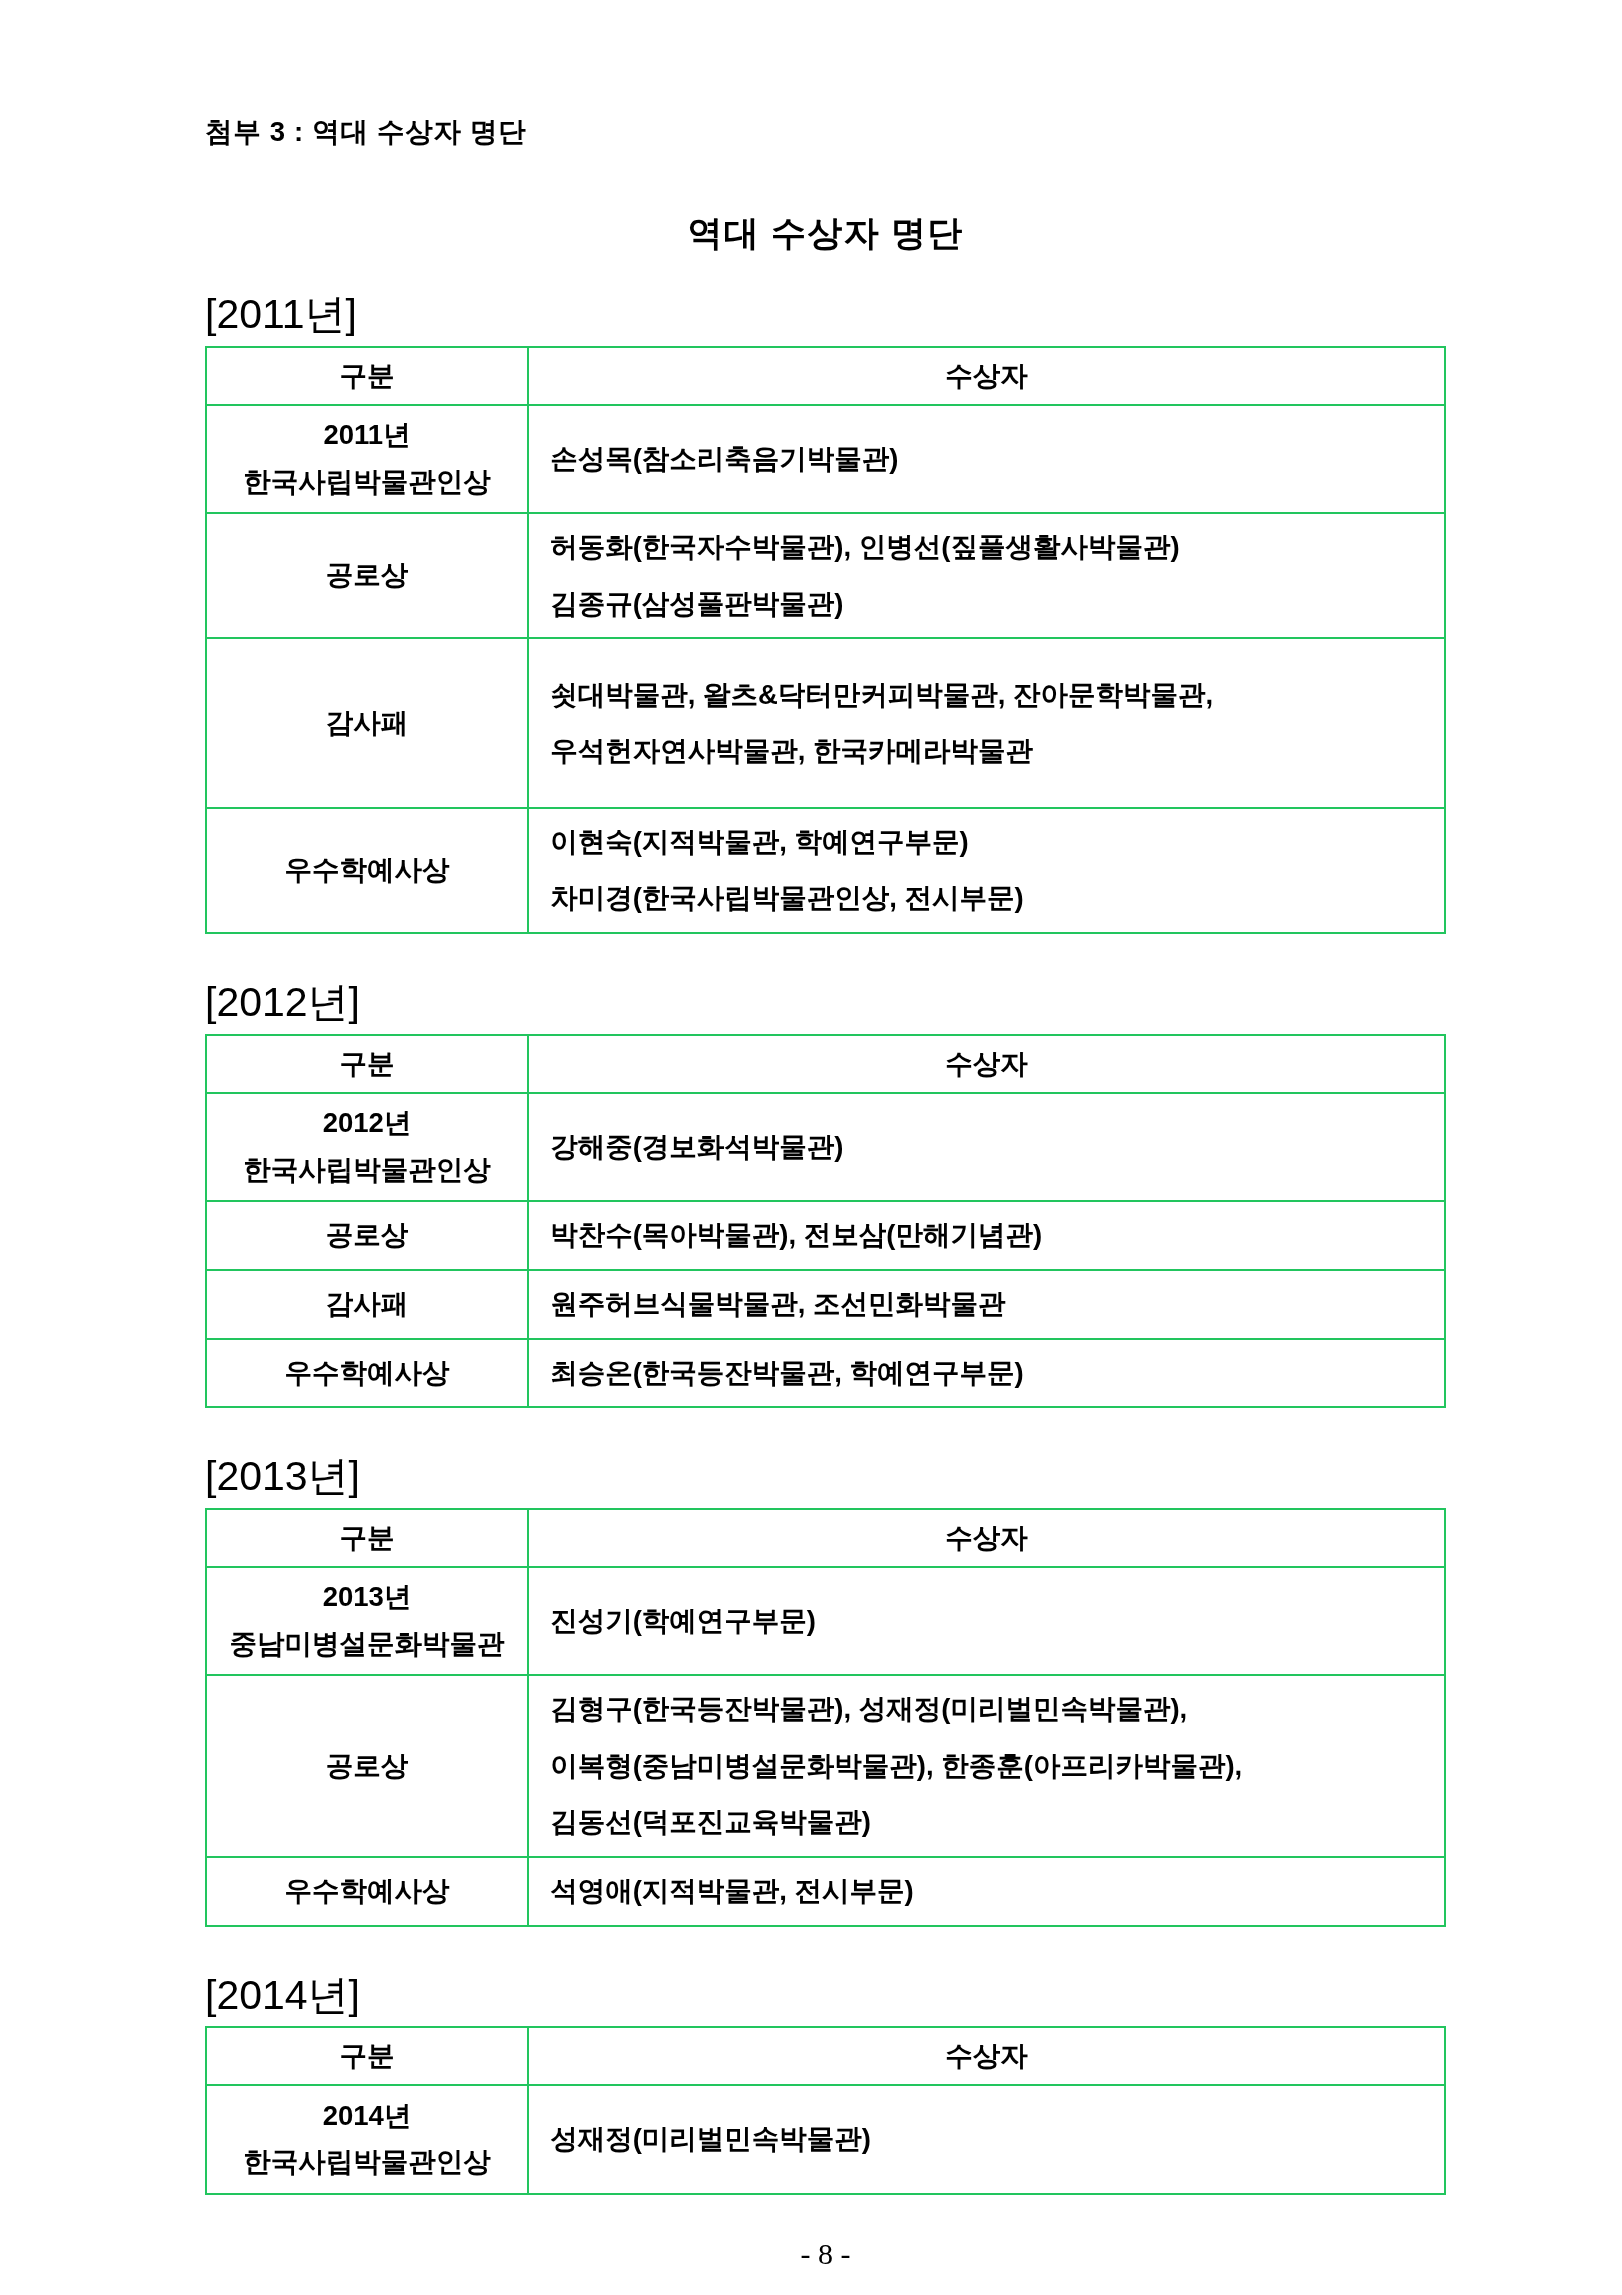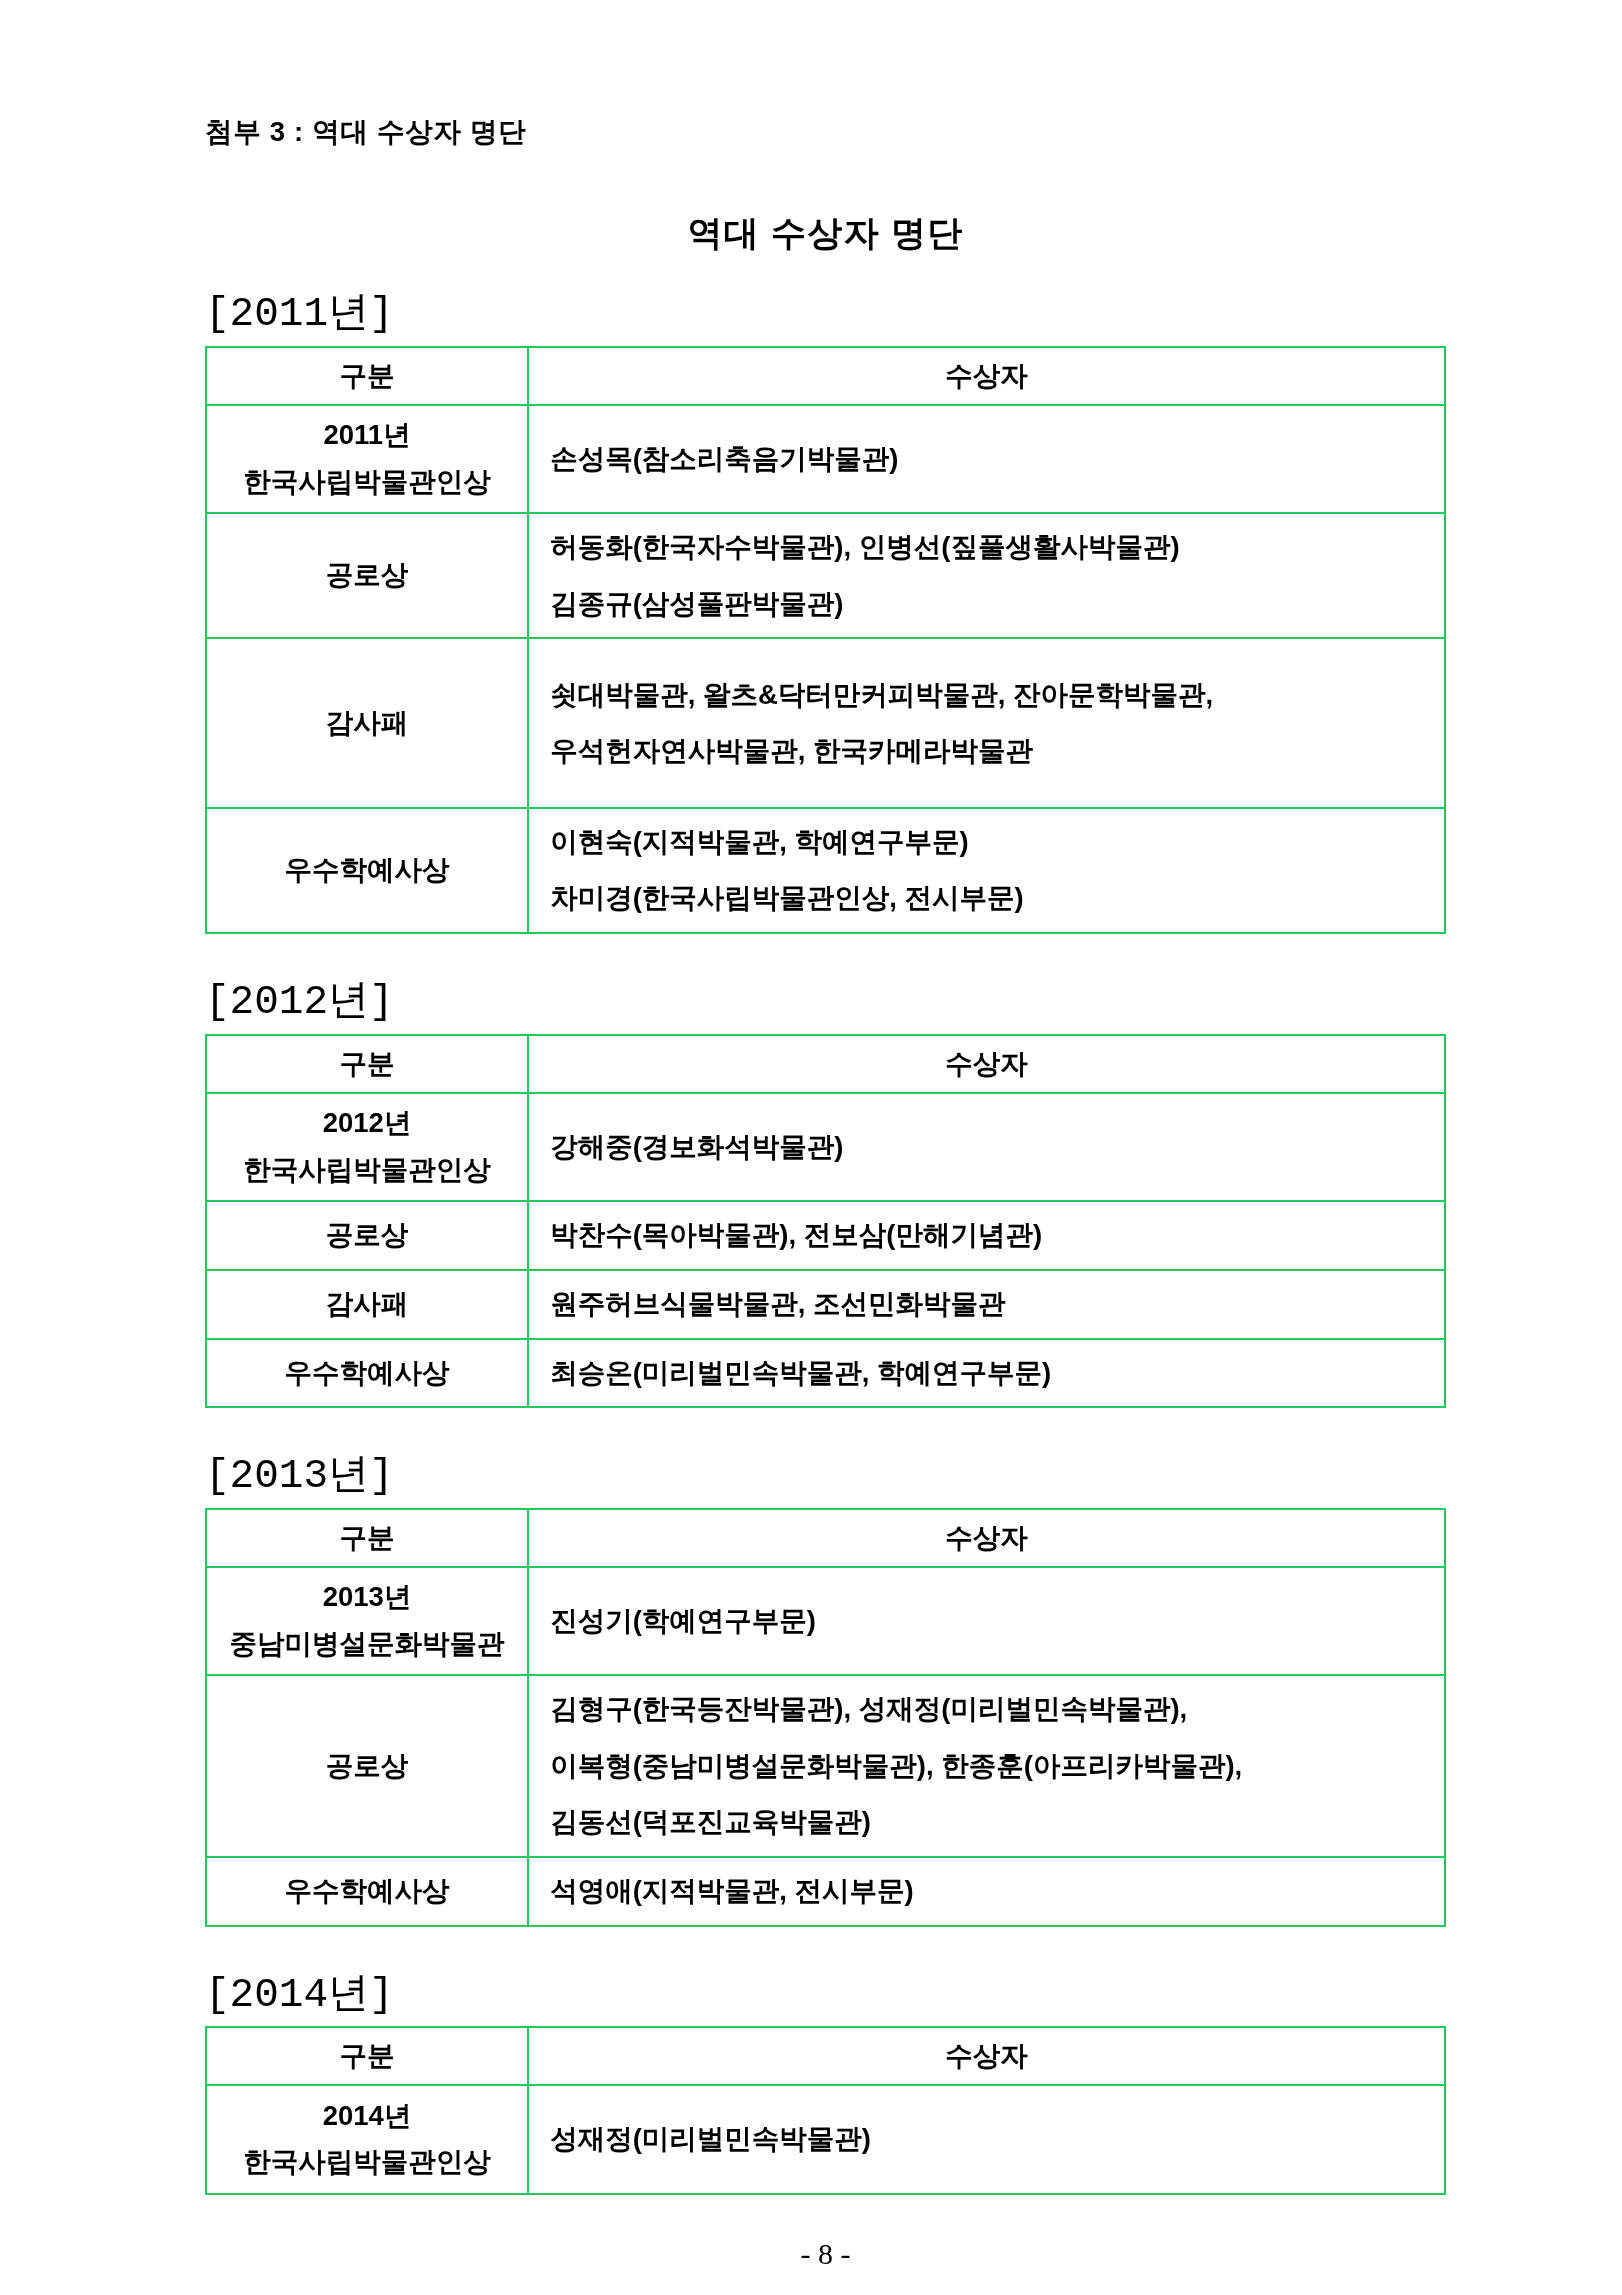--- a/index.html
+++ b/index.html
@@ -26,21 +26,21 @@
     letter-spacing: 0.7px;
   }
   .doc-title {
     margin: 60px 0 16px 0;
     text-align: center;
     font-size: 35px;
     font-weight: 700;
     letter-spacing: 1.3px;
   }
   .year-heading {
-    font-family: Liberation Mono, monospace;
+    font-family: Liberation Sans, sans-serif;
     font-weight: 400;
     font-size: 41px;
     line-height: 1.0;
     margin: 48px 0 10.5px 0;
   }
   section.year-section:first-of-type .year-heading {
     margin-top: 37px;
   }
   table.awards {
     width: 100%;
@@ -161,21 +161,21 @@
         <tr>
           <td class="cat">공로상</td>
           <td class="win">박찬수(목아박물관), 전보삼(만해기념관)</td>
         </tr>
         <tr>
           <td class="cat">감사패</td>
           <td class="win">원주허브식물박물관, 조선민화박물관</td>
         </tr>
         <tr>
           <td class="cat">우수학예사상</td>
-          <td class="win">최승온(미리벌민속박물관, 학예연구부문)</td>
+          <td class="win">최승온(한국등잔박물관, 학예연구부문)</td>
         </tr>
       </tbody>
     </table>
   </section>
 
   <section class="year-section">
     <h2 class="year-heading">[2013년]</h2>
     <table class="awards">
       <colgroup>
           <col class="c1">

